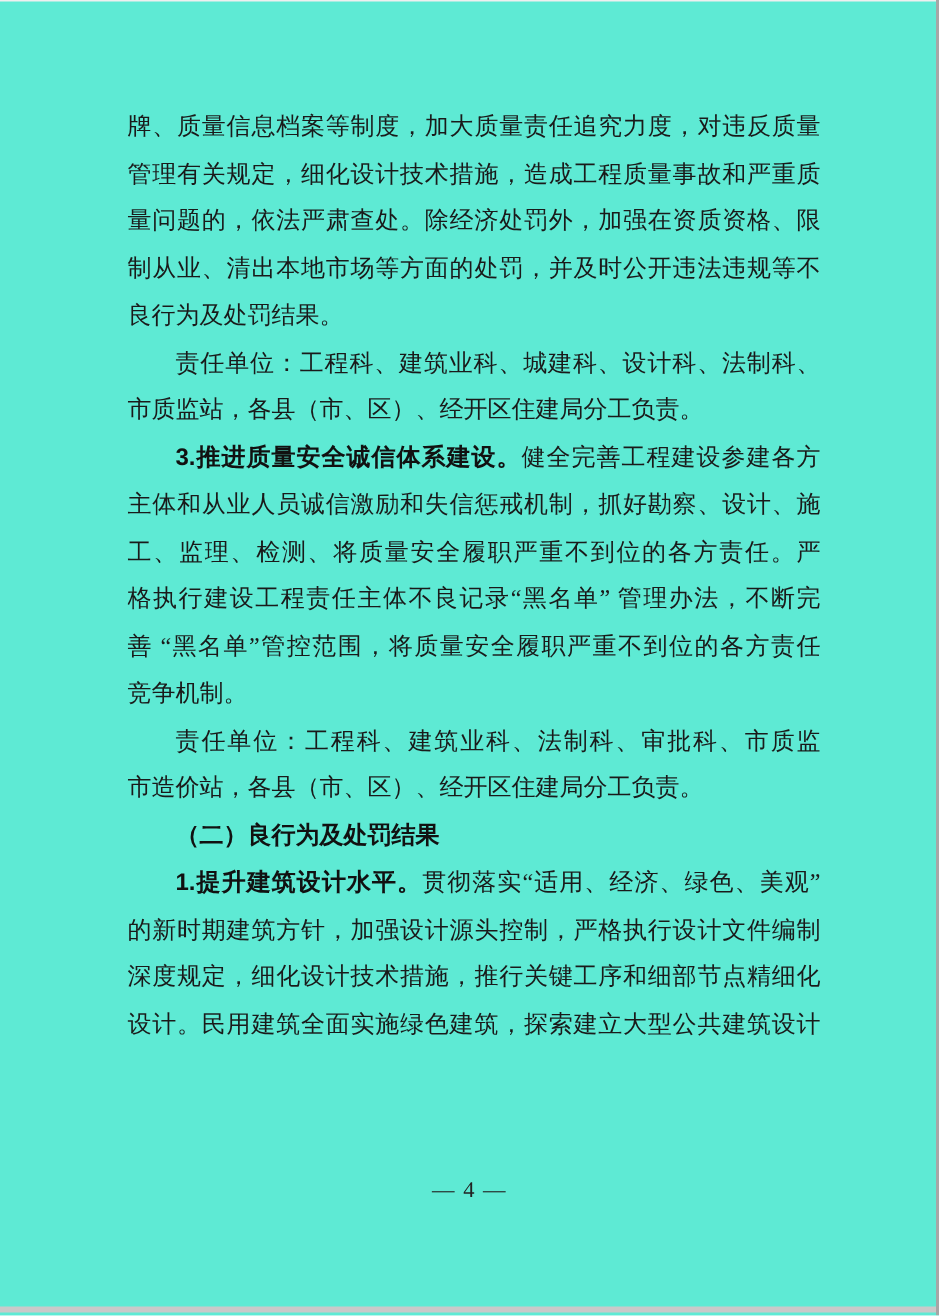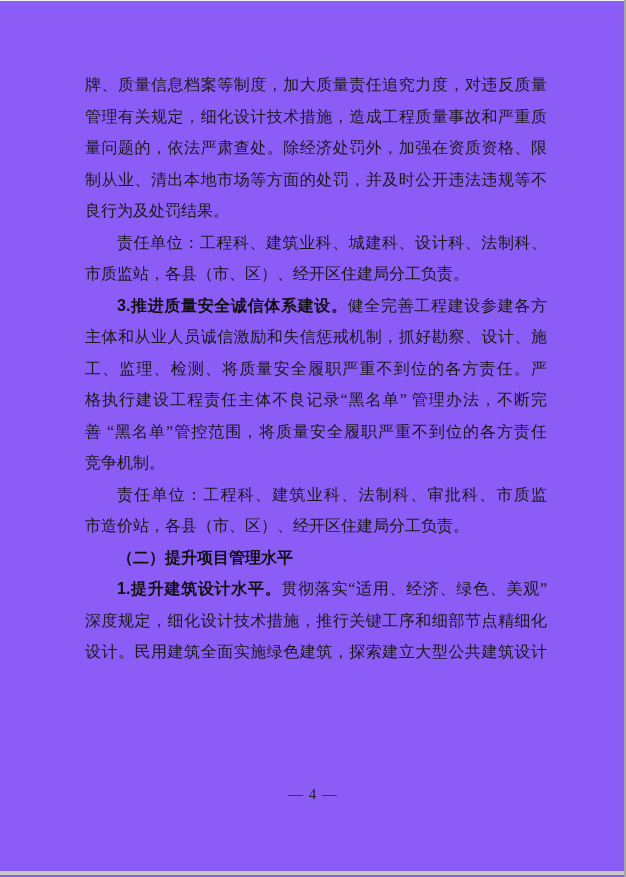--- a/index.html
+++ b/index.html
@@ -1,19 +1,19 @@
 <!DOCTYPE html>
 <html><head>
 <meta charset="utf-8">
 <style>
   html,body{margin:0;padding:0;background:#ffffff;}
   .page{
     position:relative;
     width:626px;height:877px;
-    background:#8b5cf6;
+    background:#5eead4;
     overflow:hidden;
     font-family:"Liberation Serif", serif;
   }
   .edge-top{position:absolute;top:0;left:0;width:100%;height:1px;background:#efefef;}
   .edge-right{position:absolute;top:0;right:0;width:2px;height:100%;background:#a6a6a6;}
   .edge-bottom{position:absolute;left:0;bottom:2px;width:100%;height:4px;background:#c9c9c9;}
 
   .text-block{
     position:absolute;
     left:85px;top:69px;width:462px;
@@ -62,22 +62,23 @@
     <div class="line fill indent"><span class="b"></span><span>责任单位：工程科、建筑业科、城建科、设计科、法制科、</span></div>
     <div class="line"><span class="b"></span><span>市质监站，各县（市、区）、经开区住建局分工负责。</span></div>
     <div class="line fill indent"><span class="b">3.推进质量安全诚信体系建设。</span><span>健全完善工程建设参建各方</span></div>
     <div class="line fill"><span class="b"></span><span>主体和从业人员诚信激励和失信惩戒机制，抓好勘察、设计、施</span></div>
     <div class="line fill"><span class="b"></span><span>工、监理、检测、将质量安全履职严重不到位的各方责任。严</span></div>
     <div class="line fill"><span class="b"></span><span>格执行建设工程责任主体不良记录“黑名单” 管理办法，不断完</span></div>
     <div class="line fill"><span class="b"></span><span>善 “黑名单”管控范围，将质量安全履职严重不到位的各方责任</span></div>
     <div class="line"><span class="b"></span><span>竞争机制。</span></div>
     <div class="line fill indent"><span class="b"></span><span>责任单位：工程科、建筑业科、法制科、审批科、市质监站、</span></div>
     <div class="line"><span class="b"></span><span>市造价站，各县（市、区）、经开区住建局分工负责。</span></div>
-    <div class="line indent"><span class="b">（二）提升项目管理水平</span><span></span></div>
+    <div class="line indent"><span class="b">（二）良行为及处罚结果</span><span></span></div>
     <div class="line fill indent"><span class="b">1.提升建筑设计水平。</span><span>贯彻落实“适用、经济、绿色、美观”</span></div>
+    <div class="line fill"><span class="b"></span><span>的新时期建筑方针，加强设计源头控制，严格执行设计文件编制</span></div>
     <div class="line fill"><span class="b"></span><span>深度规定，细化设计技术措施，推行关键工序和细部节点精细化</span></div>
     <div class="line fill"><span class="b"></span><span>设计。民用建筑全面实施绿色建筑，探索建立大型公共建筑设计</span></div>
   </div>
 
   <div class="page-number">— 4 —</div>
 
   <div class="edge-bottom"></div>
   <div class="edge-right"></div>
 </div>
 

